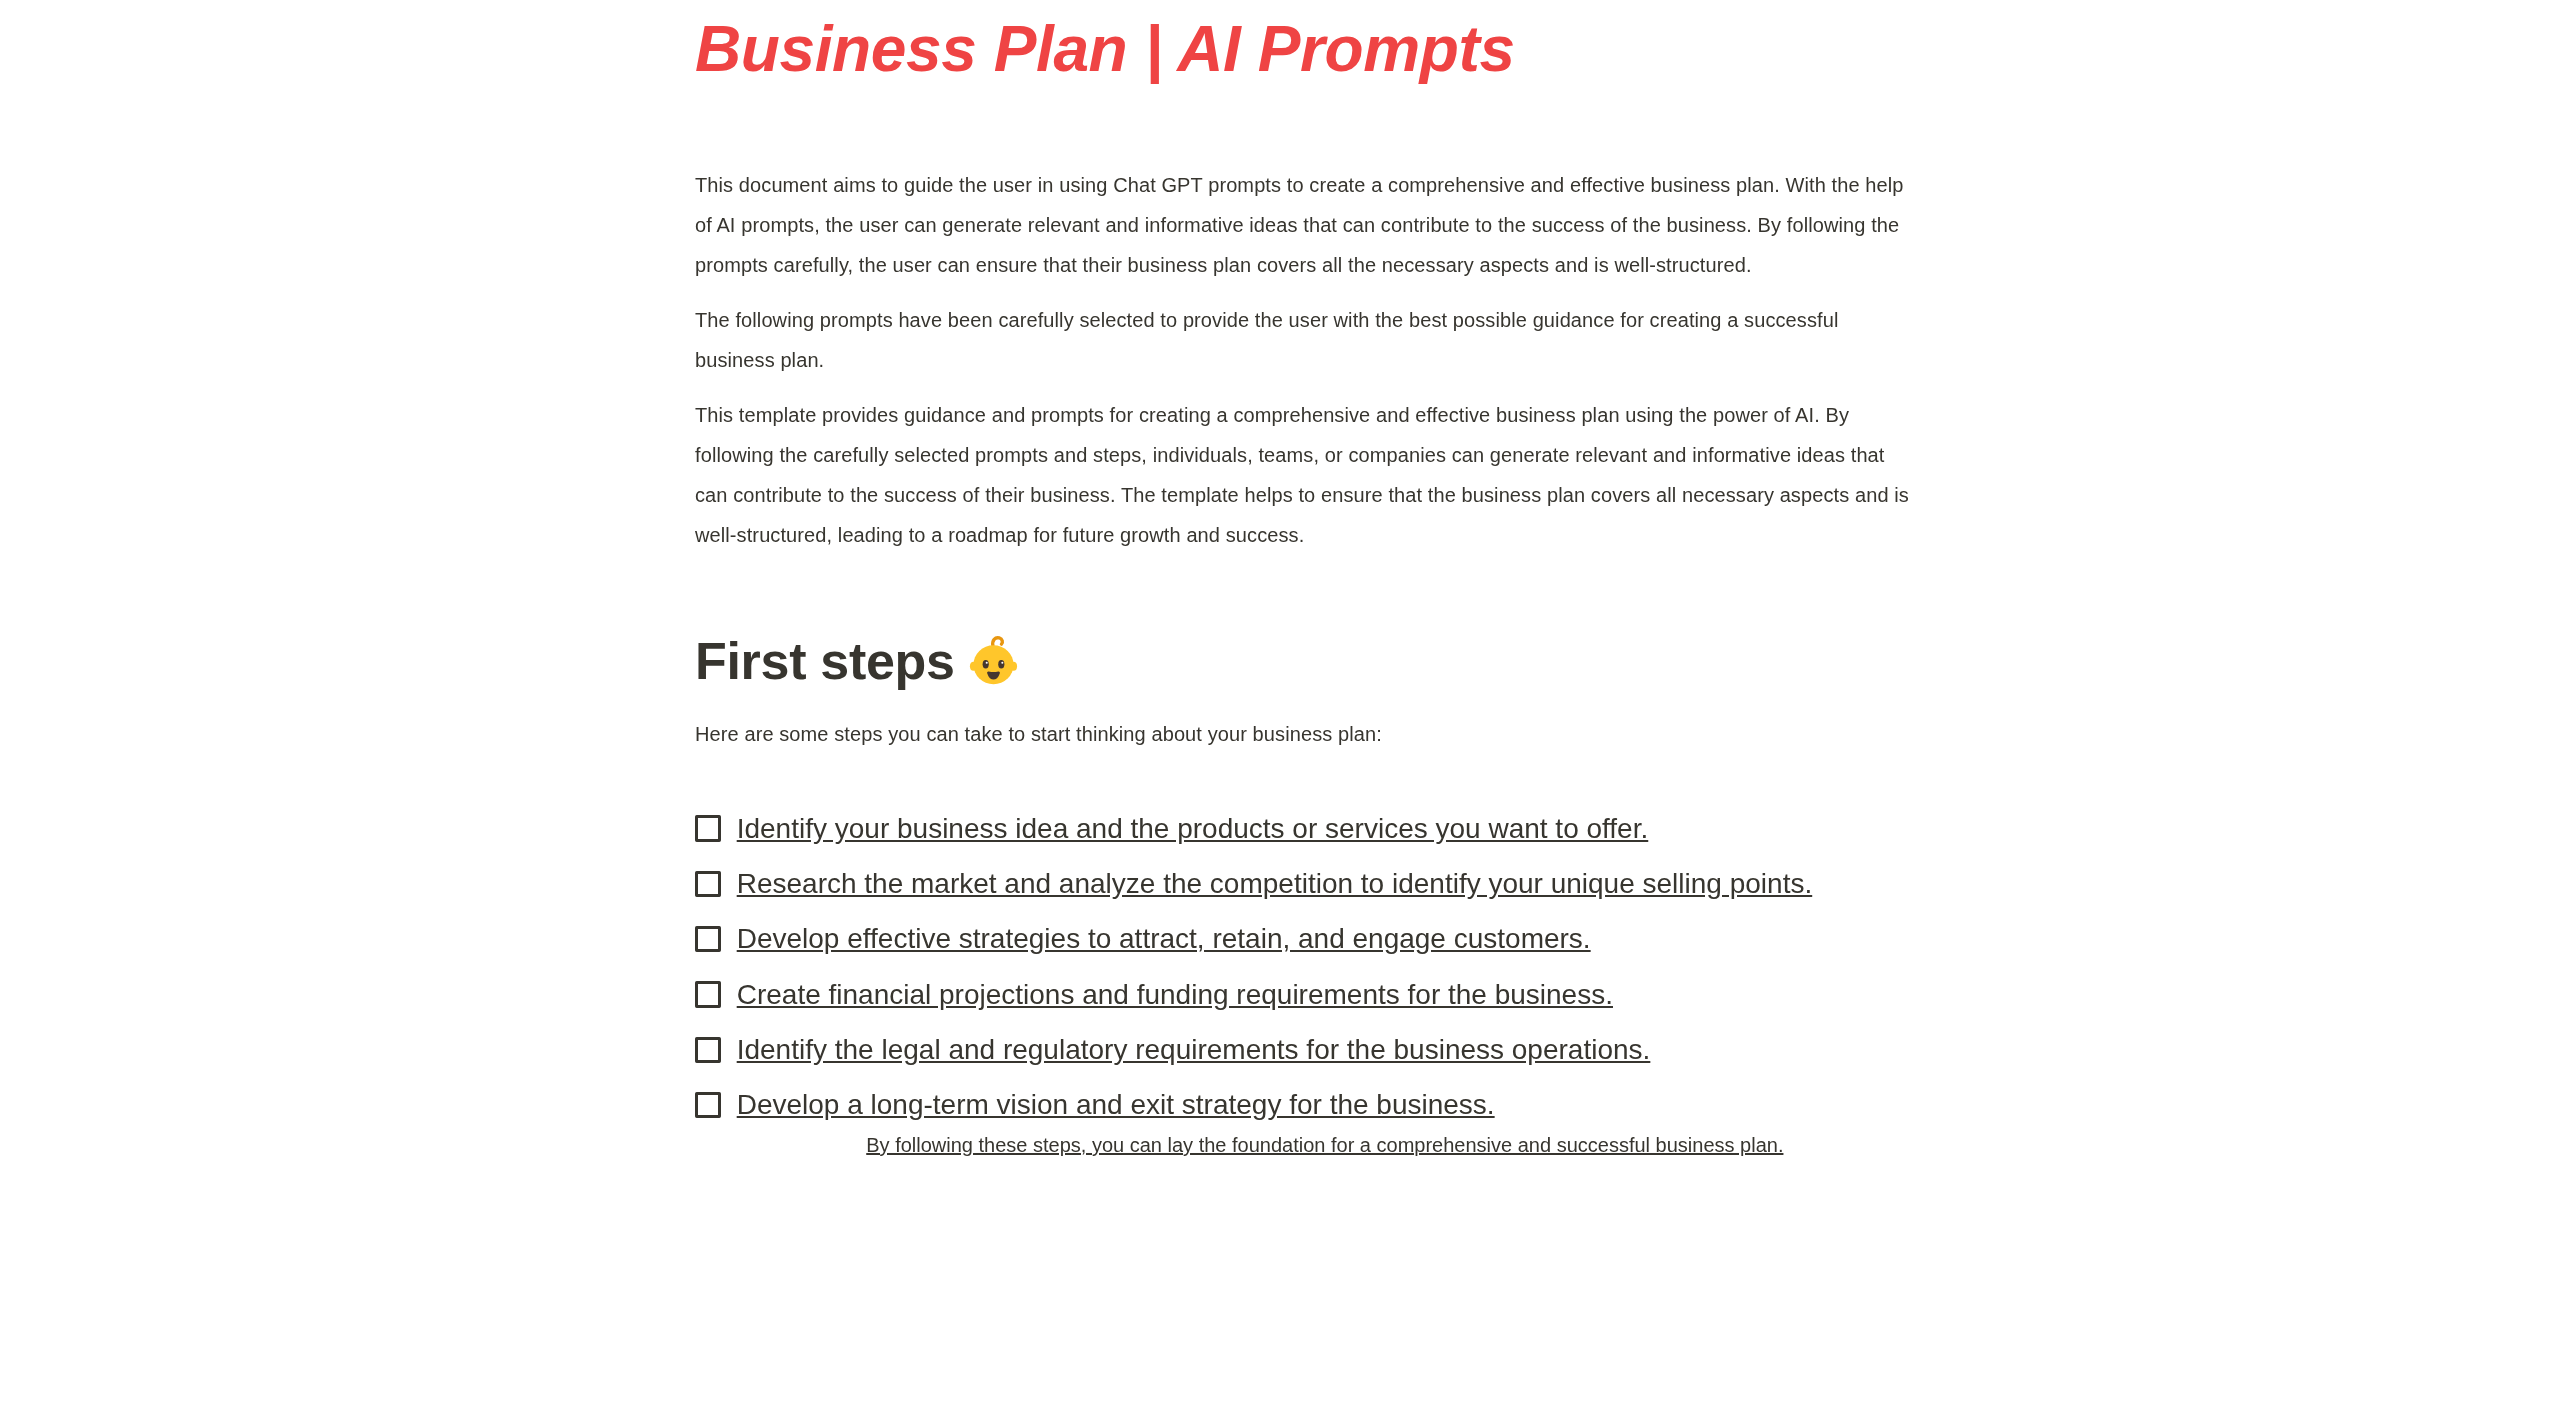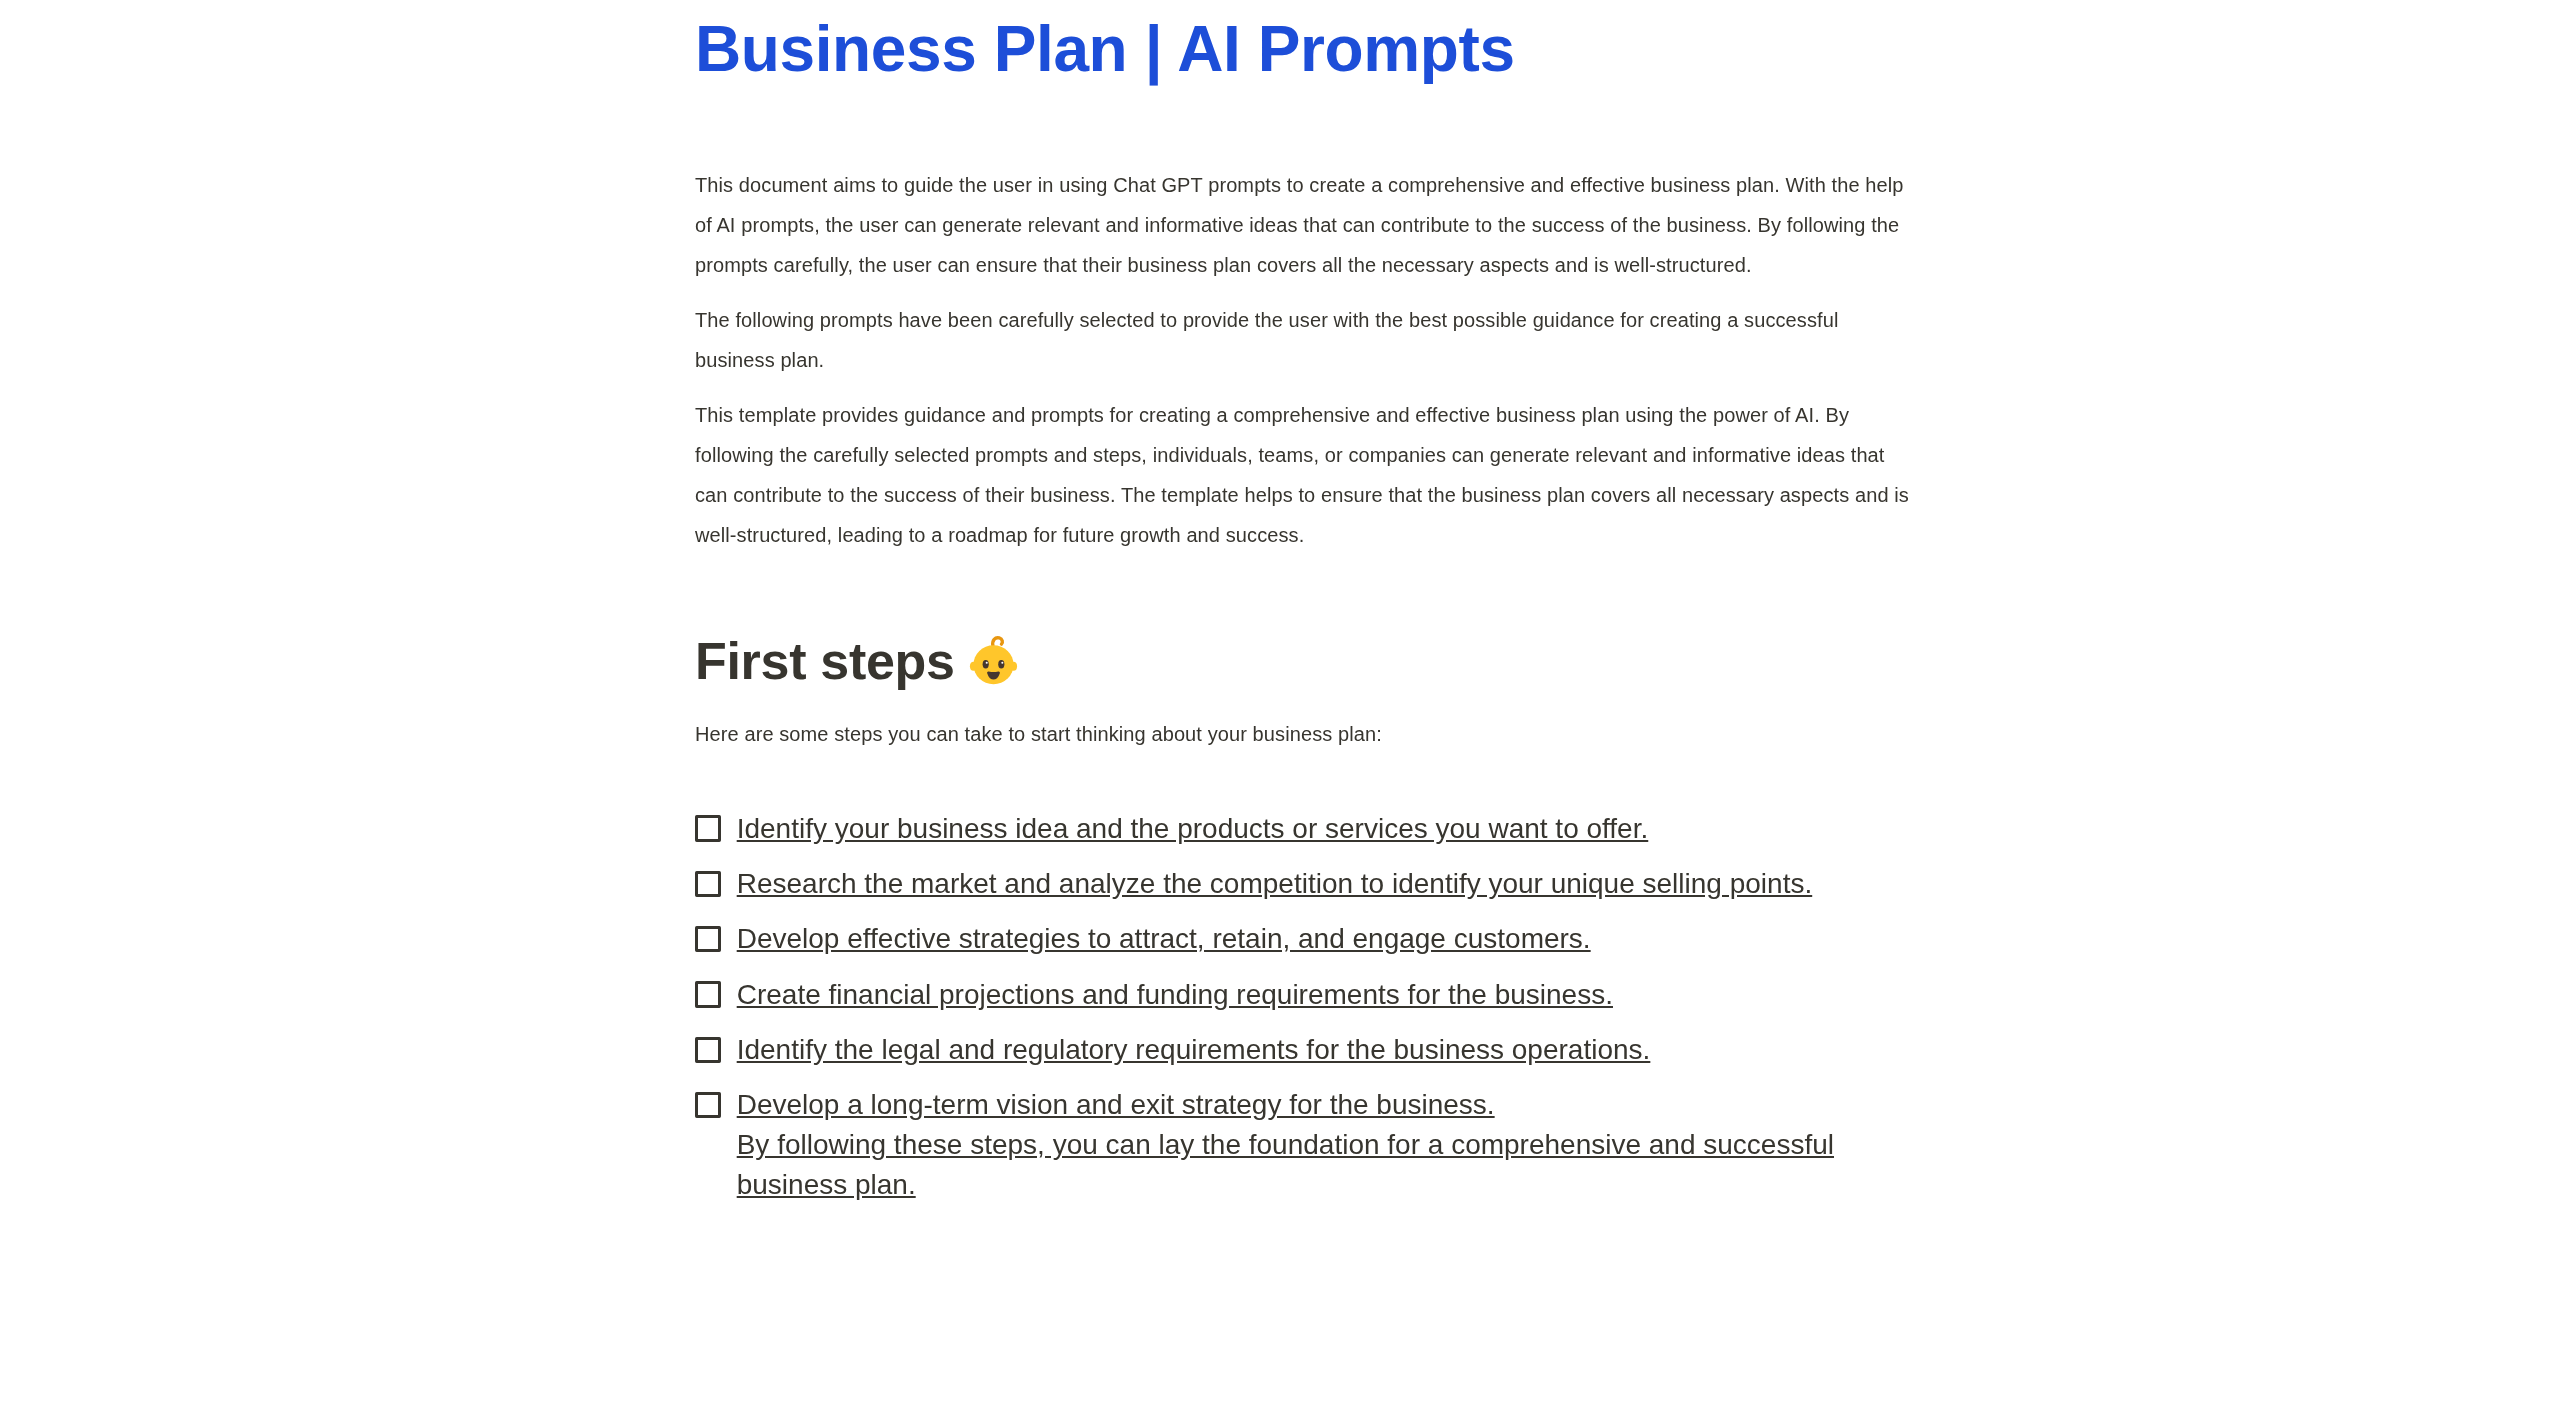--- a/index.html
+++ b/index.html
@@ -15,21 +15,22 @@
   .content {
     margin-left: 695px;
     width: 1218px;
   }
   h1.page-title {
     margin: 8.5px 0 0 0;
     font-size: 64px;
     line-height: 80px;
     font-weight: 700;
     letter-spacing: -0.4px;
-    color: #1d4ed8;
+    color: #ef4444;
+    font-style: italic;
   }
   p.para {
     margin: 0 0 15.3px 0;
     font-size: 20px;
     line-height: 40px;
     letter-spacing: 0.1px;
   }
   p.para.first { margin-top: 76px; }
   h2.section-heading {
     margin: 74px 0 0 0;
@@ -59,21 +60,21 @@
     width: 26.4px;
     height: 26.4px;
     box-sizing: border-box;
     border: 3px solid #37352F;
     border-radius: 1.7px;
     background: #FFFFFF;
     margin: 6.8px 15.3px 0 0;
     cursor: pointer;
   }
   .todo-text { flex: 1 1 auto; }
-  .todo-note { font-size: 28px; line-height: 40px; }
+  .todo-note { font-size: 20px; line-height: 40px; text-align: center; }
 </style>
 </head>
 <body>
 
 <main class="page">
   <div class="content">
 
     <h1 class="page-title"><span>Business Plan | AI Prompts</span></h1>
 
     <p class="para first">This document aims to guide the user in using Chat GPT prompts to create a comprehensive and effective business plan. With the help of AI prompts, the user can generate relevant and informative ideas that can contribute to the success of the business. By following the prompts carefully, the user can ensure that their business plan covers all the necessary aspects and is well-structured.</p>

